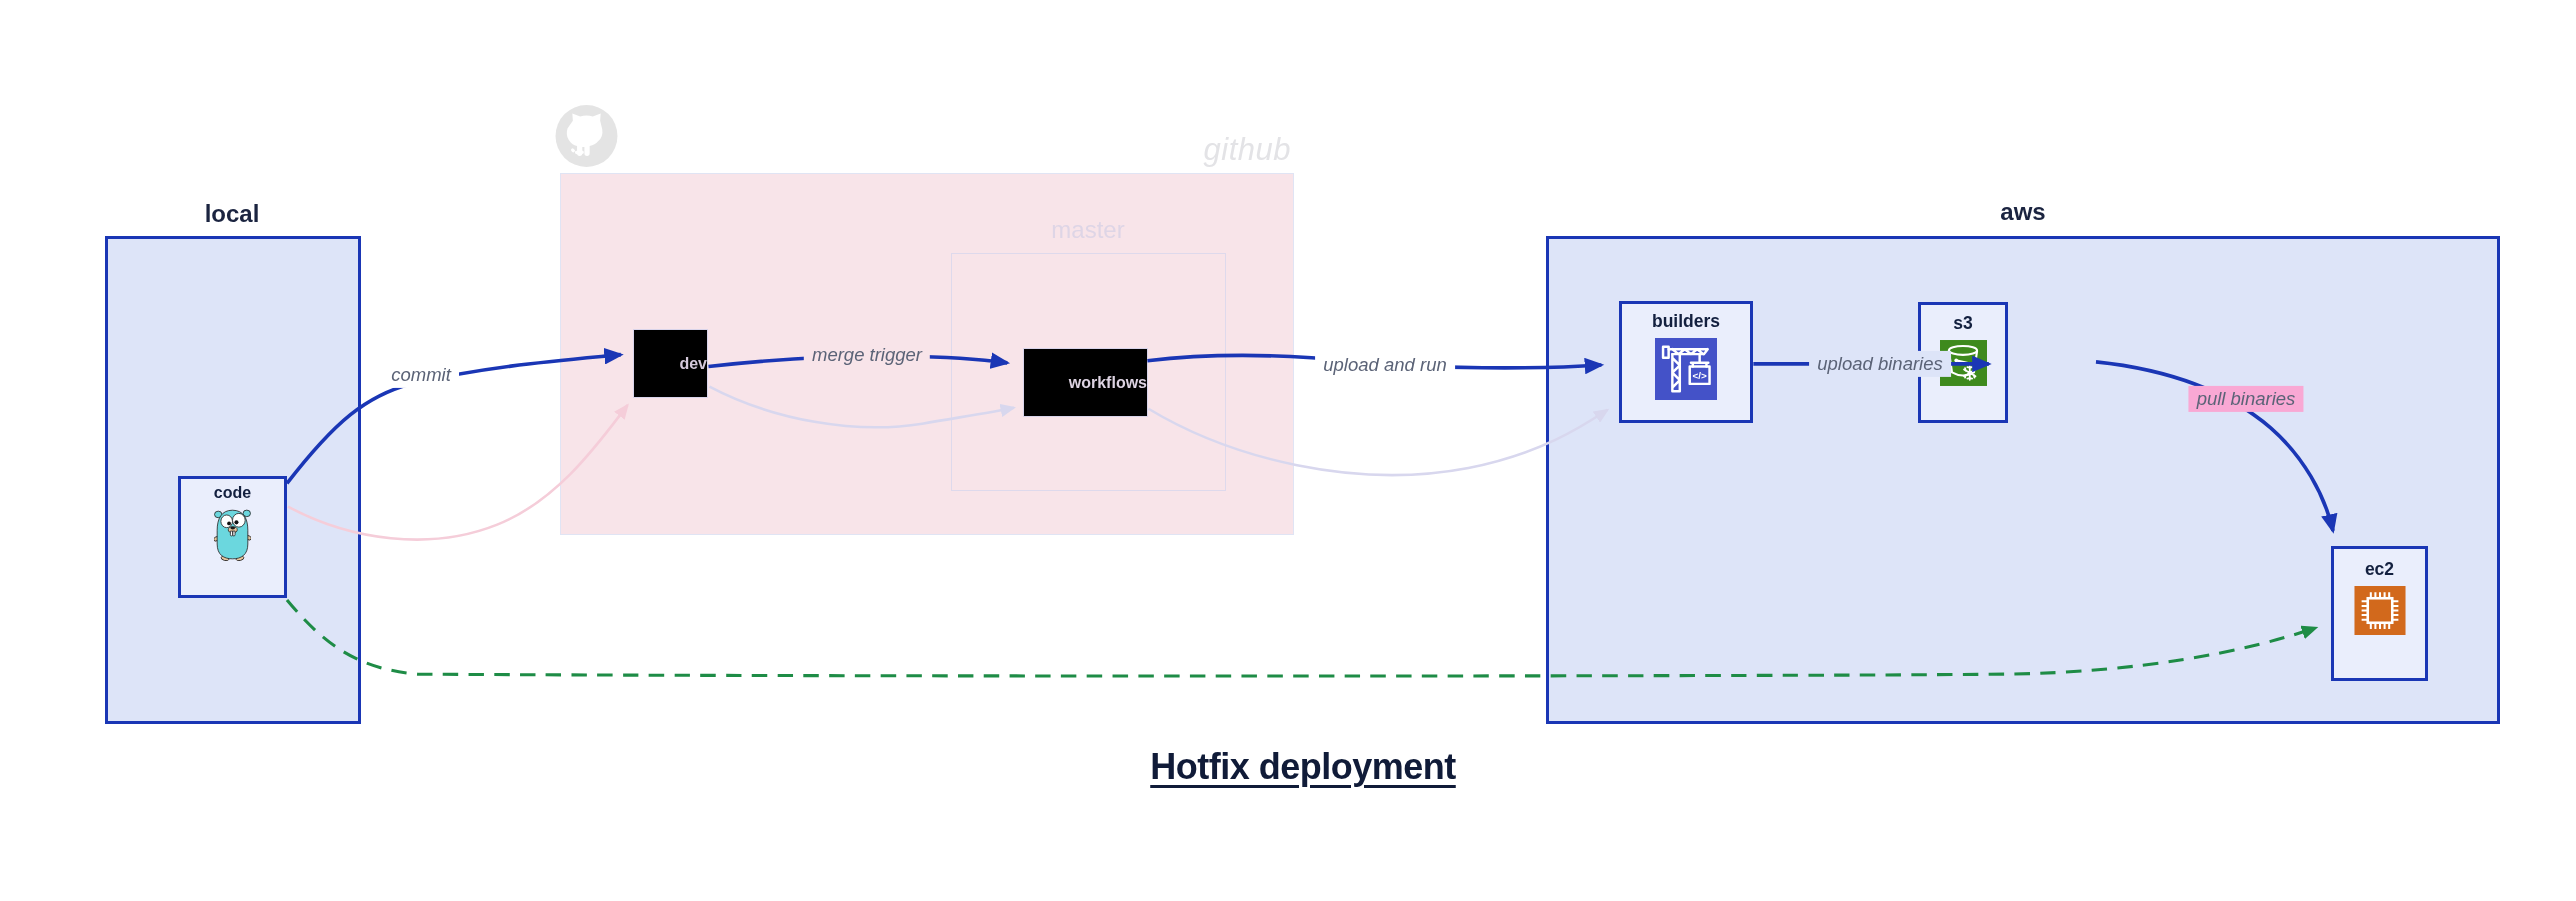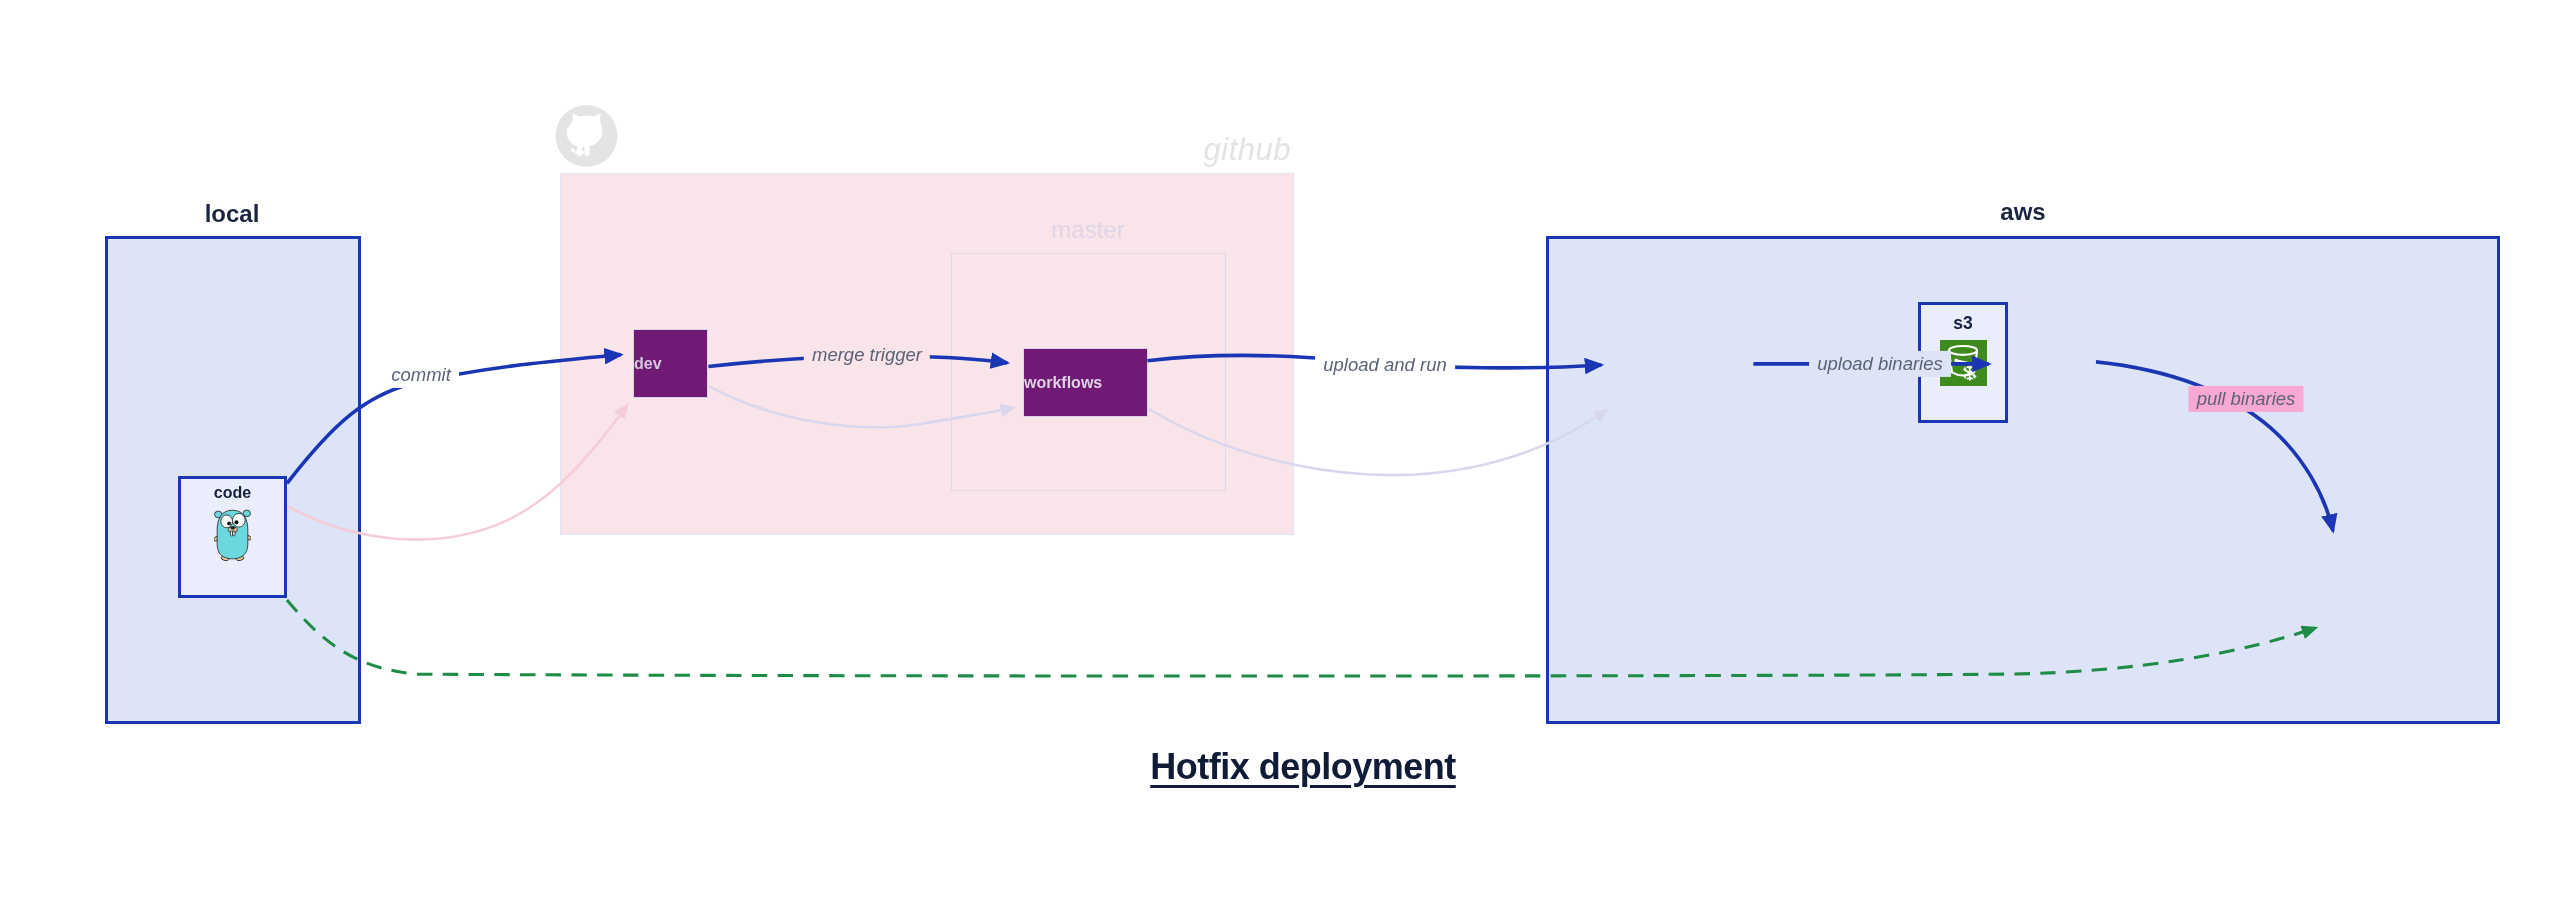--- a/index.html
+++ b/index.html
@@ -17,21 +17,21 @@
                font-size:24px;font-weight:700;white-space:nowrap;}
   .label-local{left:232px;top:200px;}
   .label-aws{left:2023px;top:198px;}
   .label-github{left:1291px;top:132px;transform:translateX(-100%);color:#e3e3e6;
                 font-size:31px;font-weight:400;letter-spacing:0.5px;font-style:italic;}
   .label-master{left:1088px;top:216px;color:#ded5e6;font-size:24px;font-weight:400;}
 
   
   .node{position:absolute;box-sizing:border-box;text-align:center;}
   .node-strong{border:3.1px solid #1a36b5;background:#eaeefc;}
-  .node-faded{border:1.5px solid #d9d4ea;background:#701a75;display:flex;align-items:center;justify-content:flex-start;}
+  .node-faded{border:1.5px solid #d9d4ea;background:#000000;display:flex;align-items:center;justify-content:flex-end;text-decoration:underline;}
   .node-label{font-weight:700;color:#13203f;}
   .node-code{left:178px;top:476px;width:109px;height:122px;}
   .node-code .node-label{font-size:16px;margin-top:5px;}
   .node-dev{left:633px;top:329px;width:75px;height:69px;}
   .node-dev .node-label{color:#d4c8da;font-size:16px;}
   .node-workflows{left:1023px;top:348px;width:125px;height:69px;}
   .node-workflows .node-label{color:#ddd3e2;font-size:16px;}
   .node-builders{left:1619px;top:301px;width:134px;height:122px;}
   .node-builders .node-label{font-size:17.5px;margin-top:7.2px;}
   .node-s3{left:1918px;top:302px;width:90px;height:121px;}
@@ -111,40 +111,72 @@
   </div>
 
   <div class="node node-faded node-dev">
     <div class="node-label">dev</div>
   </div>
 
   <div class="node node-faded node-workflows">
     <div class="node-label">workflows</div>
   </div>
 
+  <div class="node node-strong node-builders">
+    <div class="node-label">builders</div>
+    <span class="icon-tile">
+      <svg width="62" height="62" viewBox="0 0 100 100">
+        <rect x="0" y="0" width="100" height="100" fill="#4452c8"></rect>
+        <g stroke="#ffffff" stroke-width="4" fill="none" stroke-linecap="round" stroke-linejoin="round">
+          <rect x="13" y="14" width="9" height="18"></rect>
+          <path d="M22 18 H85 M28 26 H79 M28 18 L38 26 L48 18 L58 26 L68 18 L78 26 M85 18 L79 26"></path>
+          <path d="M28 26 V86 M40 26 V86 M40 86 H28 M28 32 L40 44 L28 56 L40 68 L28 80"></path>
+          <path d="M72 26 V40"></path>
+          <path d="M58 40 H86 M61 40 V46 M83 40 V46"></path>
+          <rect x="56" y="46" width="32" height="28"></rect>
+        </g>
+        <text x="72" y="66" fill="#ffffff" font-size="16" font-weight="bold" text-anchor="middle" font-family="Liberation Sans, sans-serif">&lt;/&gt;</text>
+      </svg>
+    </span>
+  </div>
 
   <div class="node node-strong node-s3">
     <div class="node-label">s3</div>
     <span class="icon-tile">
       <svg width="47" height="46" viewBox="0 0 90 88">
         <rect x="0" y="0" width="90" height="88" fill="#3e8a1d"></rect>
         <g stroke="#ffffff" stroke-width="4" fill="none" stroke-linecap="round">
           <ellipse cx="44" cy="20" rx="27" ry="8.5"></ellipse>
           <path d="M17 21 L23 62 Q44 74 65 62 L71 21"></path>
           <path d="M31 39 L62 46 q7 2 4 7"></path>
           <circle cx="31" cy="39" r="3.5" fill="#ffffff" stroke="none"></circle>
         </g>
         <g stroke="#ffffff" stroke-width="3.5" stroke-linecap="round" fill="none">
           <path d="M57 50 V76 M46 56.5 L68 69.5 M46 69.5 L68 56.5"></path>
           <path d="M57 53 l-4.5 -1 M57 53 l4.5 -1 M57 73 l-4.5 1 M57 73 l4.5 1 M49 58.5 l-1 -4.5 M49 67.5 l-1 4.5 M65 58.5 l1 -4.5 M65 67.5 l1 4.5"></path>
         </g>
       </svg>
     </span>
   </div>
 
+  <div class="node node-strong node-ec2">
+    <div class="node-label">ec2</div>
+    <span class="icon-tile">
+      <svg width="52" height="49" viewBox="0 0 100 96">
+        <rect x="0" y="0" width="100" height="96" fill="#d2691c"></rect>
+        <rect x="26" y="24" width="48" height="48" fill="none" stroke="#ffffff" stroke-width="5"></rect>
+        <g stroke="#ffffff" stroke-width="4">
+          <path d="M32 12 V24 M41 12 V24 M50 12 V24 M59 12 V24 M68 12 V24"></path>
+          <path d="M32 72 V84 M41 72 V84 M50 72 V84 M59 72 V84 M68 72 V84"></path>
+          <path d="M14 30 H26 M14 39 H26 M14 48 H26 M14 57 H26 M14 66 H26"></path>
+          <path d="M74 30 H86 M74 39 H86 M74 48 H86 M74 57 H86 M74 66 H86"></path>
+        </g>
+      </svg>
+    </span>
+  </div>
 
   <svg class="edges-svg" viewBox="0 0 5054 1750" width="2604" height="902">
     <defs>
       <marker id="arrow-blue" markerWidth="5.6" markerHeight="4.6" refX="4.6" refY="2.3" orient="auto" markerUnits="strokeWidth">
         <path d="M0 0 L5.4 2.3 L0 4.6 Z" fill="#1a36b5"></path>
       </marker>
       <marker id="arrow-green" markerWidth="5.6" markerHeight="4.6" refX="4.6" refY="2.3" orient="auto" markerUnits="strokeWidth">
         <path d="M0 0 L5.4 2.3 L0 4.6 Z" fill="#1e8c46"></path>
       </marker>
       <marker id="arrow-pink" markerWidth="6.4" markerHeight="5.2" refX="5.2" refY="2.6" orient="auto" markerUnits="strokeWidth">

